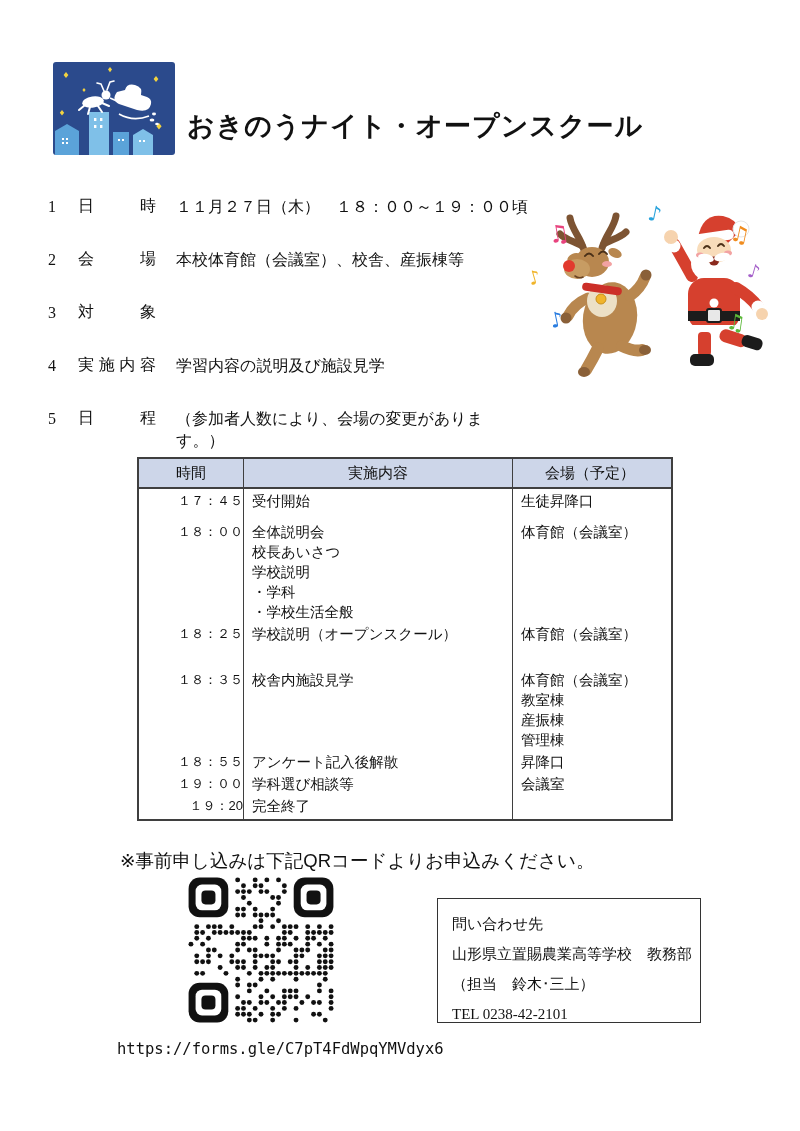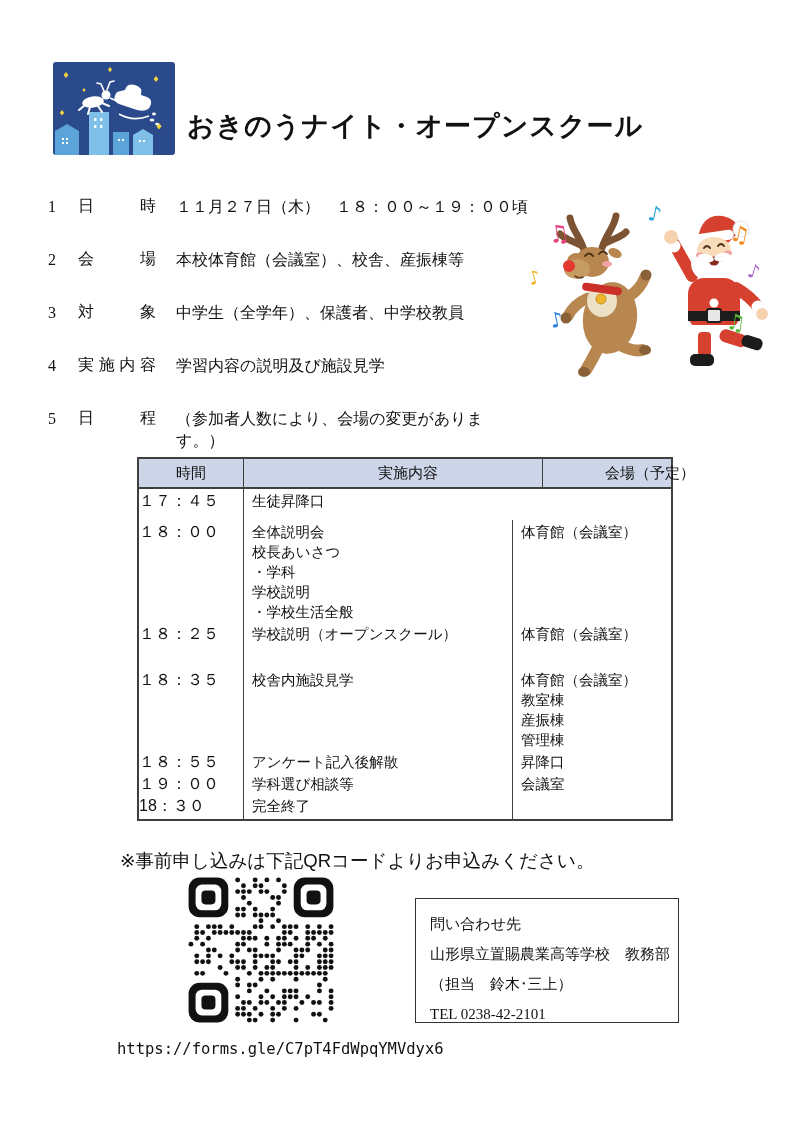--- a/index.html
+++ b/index.html
@@ -22,38 +22,38 @@
   .info-num{width:30px;flex:0 0 30px;}
   .info-label{flex:0 0 78px;width:78px;display:inline-block;text-align:justify;text-align-last:justify;font-family:Liberation Mono, monospace;}
   .info-content{margin-left:20px;white-space:pre-wrap;}
   
   .santa-illo{position:absolute;left:522px;top:200px;width:248px;height:180px;}
   .santa-illo svg{position:absolute;left:0;top:0;}
   .mnote{position:absolute;font-family:"DejaVu Sans",sans-serif;font-weight:bold;pointer-events:none;}
   
   .sched-table{position:absolute;left:137px;top:457px;width:532px;
     border:2px solid #3f3f3f;font-size:14.5px;background:#fff;}
-  .t-head{display:flex;background:#cdd6e9;border-bottom:2px solid #3f3f3f;gap:30px;}
+  .t-head{display:flex;background:#cdd6e9;border-bottom:2px solid #3f3f3f;}
   .t-head .hc{padding:5px 0 4px;text-align:center;font-size:15px;}
   .c1{width:105px;flex:0 0 105px;border-right:1px solid #3f3f3f;box-sizing:border-box;}
   .c2{width:269px;flex:0 0 269px;border-right:1px solid #3f3f3f;box-sizing:border-box;}
   .c3{width:154px;flex:0 0 154px;box-sizing:border-box;}
   .t-body .t-row{display:flex;}
   .t-row .cell{line-height:20px;padding-top:2px;}
-  .t-row .c1{text-align:left;font-size:16px;}
+  .t-row .c1{text-align:right;font-size:13px;}
   .t-row .c2,.t-row .c3{padding-left:8px;}
   .t-row[data-row="0"] .cell{padding-bottom:9px;}
   .t-row[data-row="2"] .cell{padding-bottom:24px;}
   .t-row[data-row="6"] .cell{padding-bottom:3px;}
   
   .note-1{position:absolute;left:120px;top:848px;font-size:18.5px;white-space:pre-wrap;}
   .note-2{position:absolute;left:141px;top:839px;font-size:18px;white-space:pre-wrap;}
   
   .qr{position:absolute;left:188px;top:877px;width:146px;height:146px;}
-  .contact-box{position:absolute;left:415px;top:898px;width:264px;height:125px;
+  .contact-box{position:absolute;left:437px;top:898px;width:264px;height:125px;
     border:1px solid #333;box-sizing:border-box;padding:10px 8px 0 14px;
     font-family:"Liberation Serif","DejaVu Serif",serif;font-size:15px;line-height:30px;}
   .contact-line{white-space:pre-wrap;}
   .form-url{position:absolute;left:117px;top:1040px;
     font-family:"DejaVu Sans Mono","Liberation Mono",monospace;font-size:15.5px;letter-spacing:0;}
 </style>
 </head>
 <body>
 
 <div class="page">
@@ -121,21 +121,20 @@
         <span class="info-content">１１月２７日（木）　１８：００～１９：００頃</span>
       </div>
       <div class="info-item">
         <span class="info-num">2</span>
         <span class="info-label">会場</span>
         <span class="info-content">本校体育館（会議室）、校舎、産振棟等</span>
       </div>
       <div class="info-item">
         <span class="info-num">3</span>
         <span class="info-label">対象</span>
-        <span class="info-content">中学生（全学年）、保護者、中学校教員</span>
       </div>
       <div class="info-item">
         <span class="info-num">4</span>
         <span class="info-label">実施内容</span>
         <span class="info-content">学習内容の説明及び施設見学</span>
       </div>
       <div class="info-item">
         <span class="info-num">5</span>
         <span class="info-label">日程</span>
         <span class="info-content">（参加者人数により、会場の変更があります。）</span>
@@ -221,31 +220,34 @@
 
   <div class="sched-table">
     <div class="t-head" id="t-head">
         <div class="hc c1">時間</div>
         <div class="hc c2">実施内容</div>
         <div class="hc c3">会場（予定）</div>
       </div>
     <div class="t-body" id="t-body">
         <div class="t-row" data-row="0">
           <div class="cell c1">１７：４５</div>
+          <div class="cell c2">
+            <div>受付開始</div>
+          </div>
           <div class="cell c3">
             <div>生徒昇降口</div>
           </div>
         </div>
         <div class="t-row" data-row="1">
           <div class="cell c1">１８：００</div>
           <div class="cell c2">
             <div>全体説明会</div>
             <div>校長あいさつ</div>
+            <div>学校説明</div>
             <div>・学科</div>
-            <div>学校説明</div>
             <div>・学校生活全般</div>
           </div>
           <div class="cell c3">
             <div>体育館（会議室）</div>
           </div>
         </div>
         <div class="t-row" data-row="2">
           <div class="cell c1">１８：２５</div>
           <div class="cell c2">
             <div>学校説明（オープンスクール）</div>
@@ -278,21 +280,21 @@
         <div class="t-row" data-row="5">
           <div class="cell c1">１９：００</div>
           <div class="cell c2">
             <div>学科選び相談等</div>
           </div>
           <div class="cell c3">
             <div>会議室</div>
           </div>
         </div>
         <div class="t-row" data-row="6">
-          <div class="cell c1">18：３０</div>
+          <div class="cell c1">１９：20</div>
           <div class="cell c2">
             <div>完全終了</div>
           </div>
           <div class="cell c3"></div>
         </div>
       </div>
   </div>
 
   <div class="note-1">※事前申し込みは下記QRコードよりお申込みください。</div>
 

